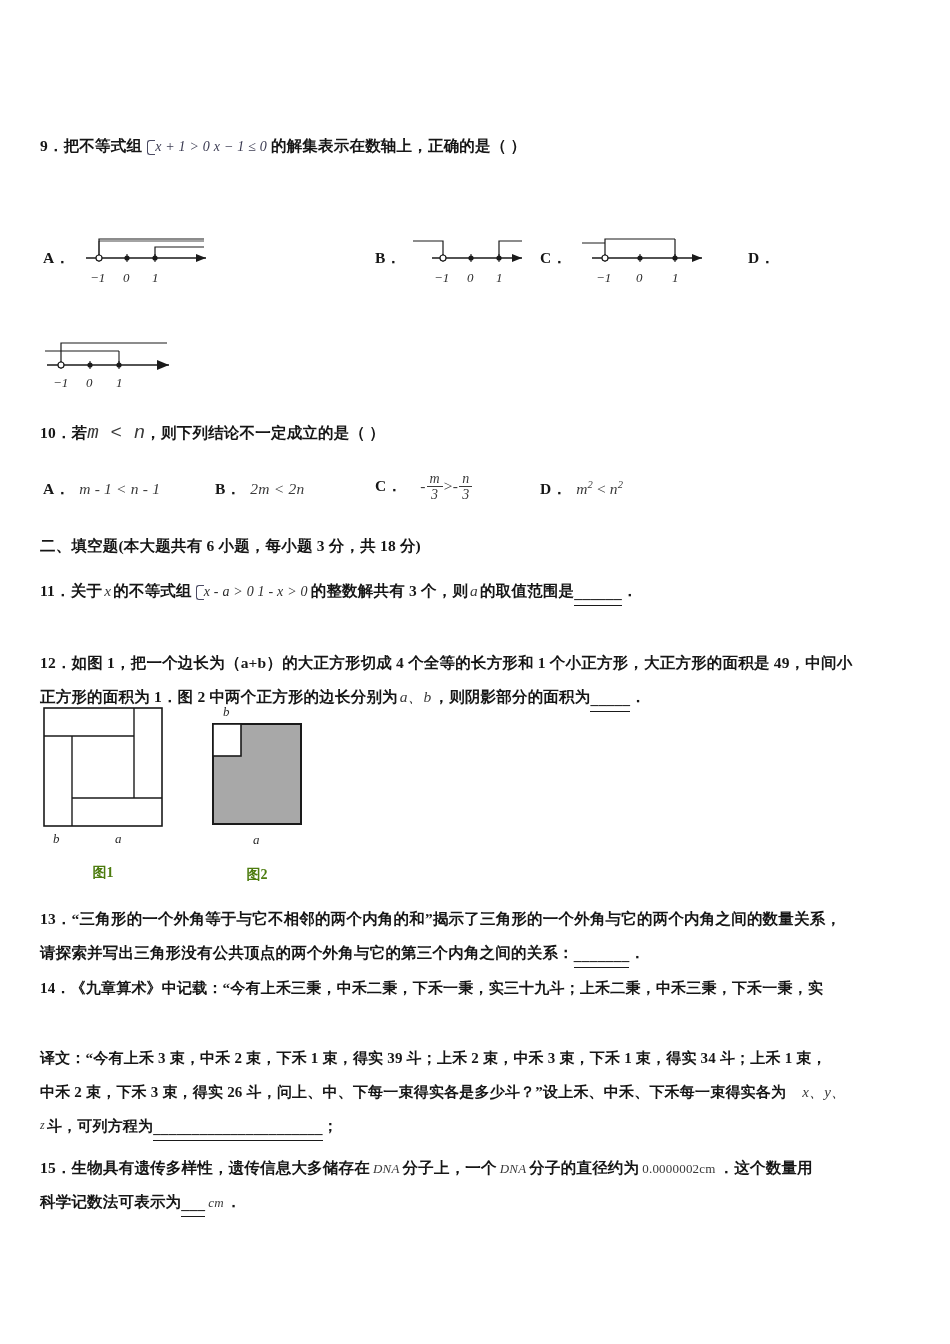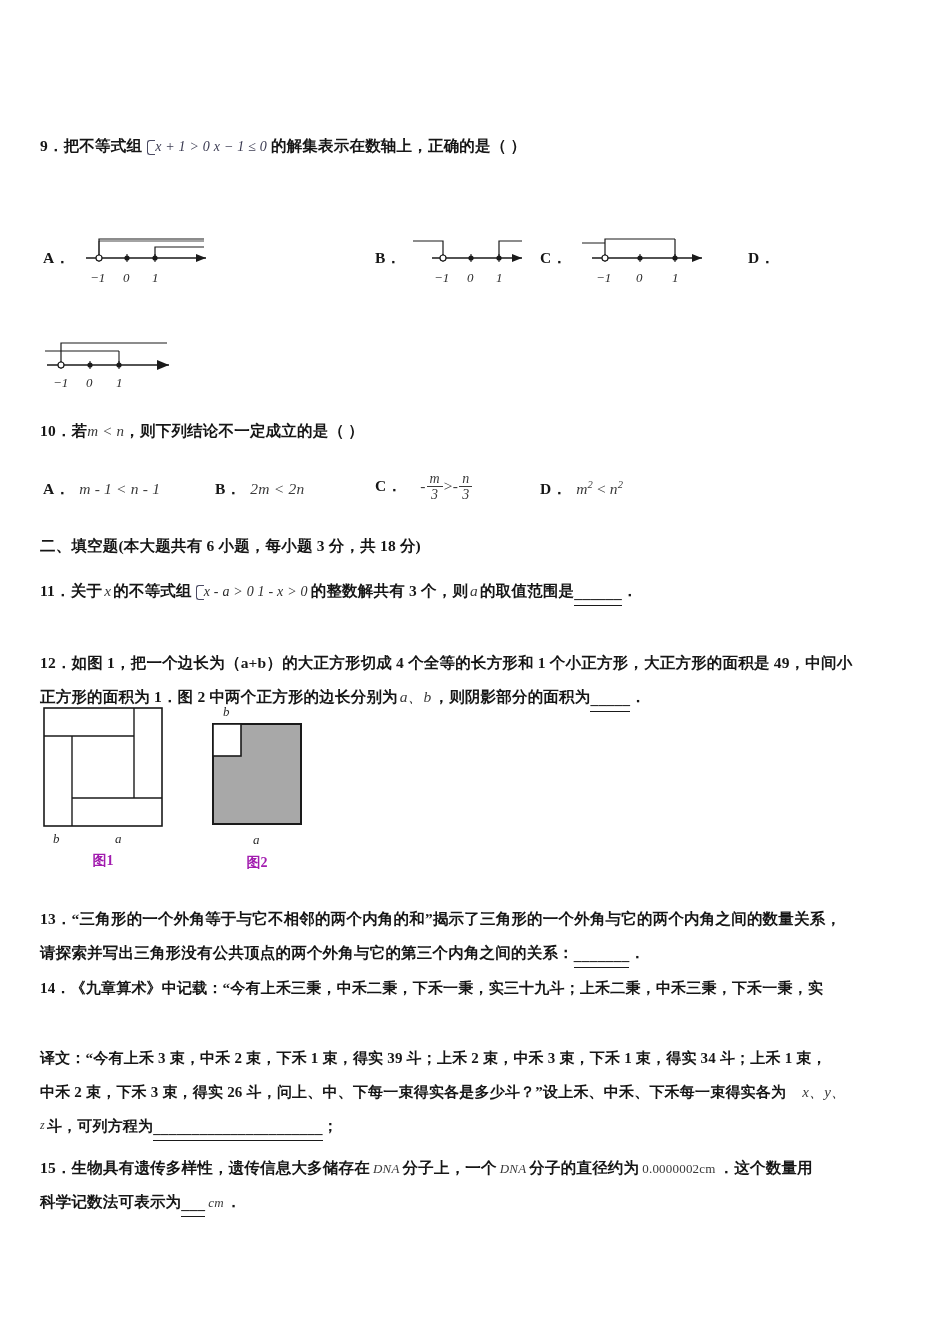--- a/index.html
+++ b/index.html
@@ -100,22 +100,22 @@
   
   .nl { position: absolute; }
   .nl svg { display: block; }
   
   .figwrap { position: absolute; }
   .figcap {
     text-align: center;
     font-size: 14px;
     font-weight: 700;
     font-family: "Liberation Serif", "DejaVu Serif", serif;
-    color: #a21caf;
-    margin-top: 4px;
+    color: #4d7c0f;
+    margin-top: 16px;
   }
   .fig-letter {
     position: absolute;
     font-style: italic;
     font-size: 13px;
     color: #2a2a2a;
     font-family: "Liberation Serif", "DejaVu Serif", serif;
   }
 </style>
 </head>
@@ -222,21 +222,21 @@
       <circle cx="76" cy="32" r="2.6" fill="#1a1a1a"></circle>
     </svg>
     <div style="position:relative; height:14px;">
       <span class="fig-letter" style="left:10px; top:-6px;">−1</span>
       <span class="fig-letter" style="left:43px; top:-6px;">0</span>
       <span class="fig-letter" style="left:73px; top:-6px;">1</span>
     </div>
   </div>
 
   <div class="blk cn" style="left:40px; top:418px; width:600px;">
-    <span class="qnum">10．</span><span>若</span><span class="mathi" style="font-size:15px;">m &lt; n</span><span>，则下列结论不一定成立的是（  ）</span>
+    <span class="qnum">10．</span><span>若</span><span class="mathi" style="font-size:19px;font-family:Liberation Mono, monospace;">m &lt; n</span><span>，则下列结论不一定成立的是（  ）</span>
   </div>
 
   <div class="blk" style="left:43px; top:476px;">
     <span class="opt-letter">A．</span>
     <span class="mathi" style="margin-left:5px;">m - 1 &lt; n - 1</span>
   </div>
 
   <div class="blk" style="left:215px; top:476px;">
     <span class="opt-letter">B．</span>
     <span class="mathi" style="margin-left:5px;">2m &lt; 2n</span>

